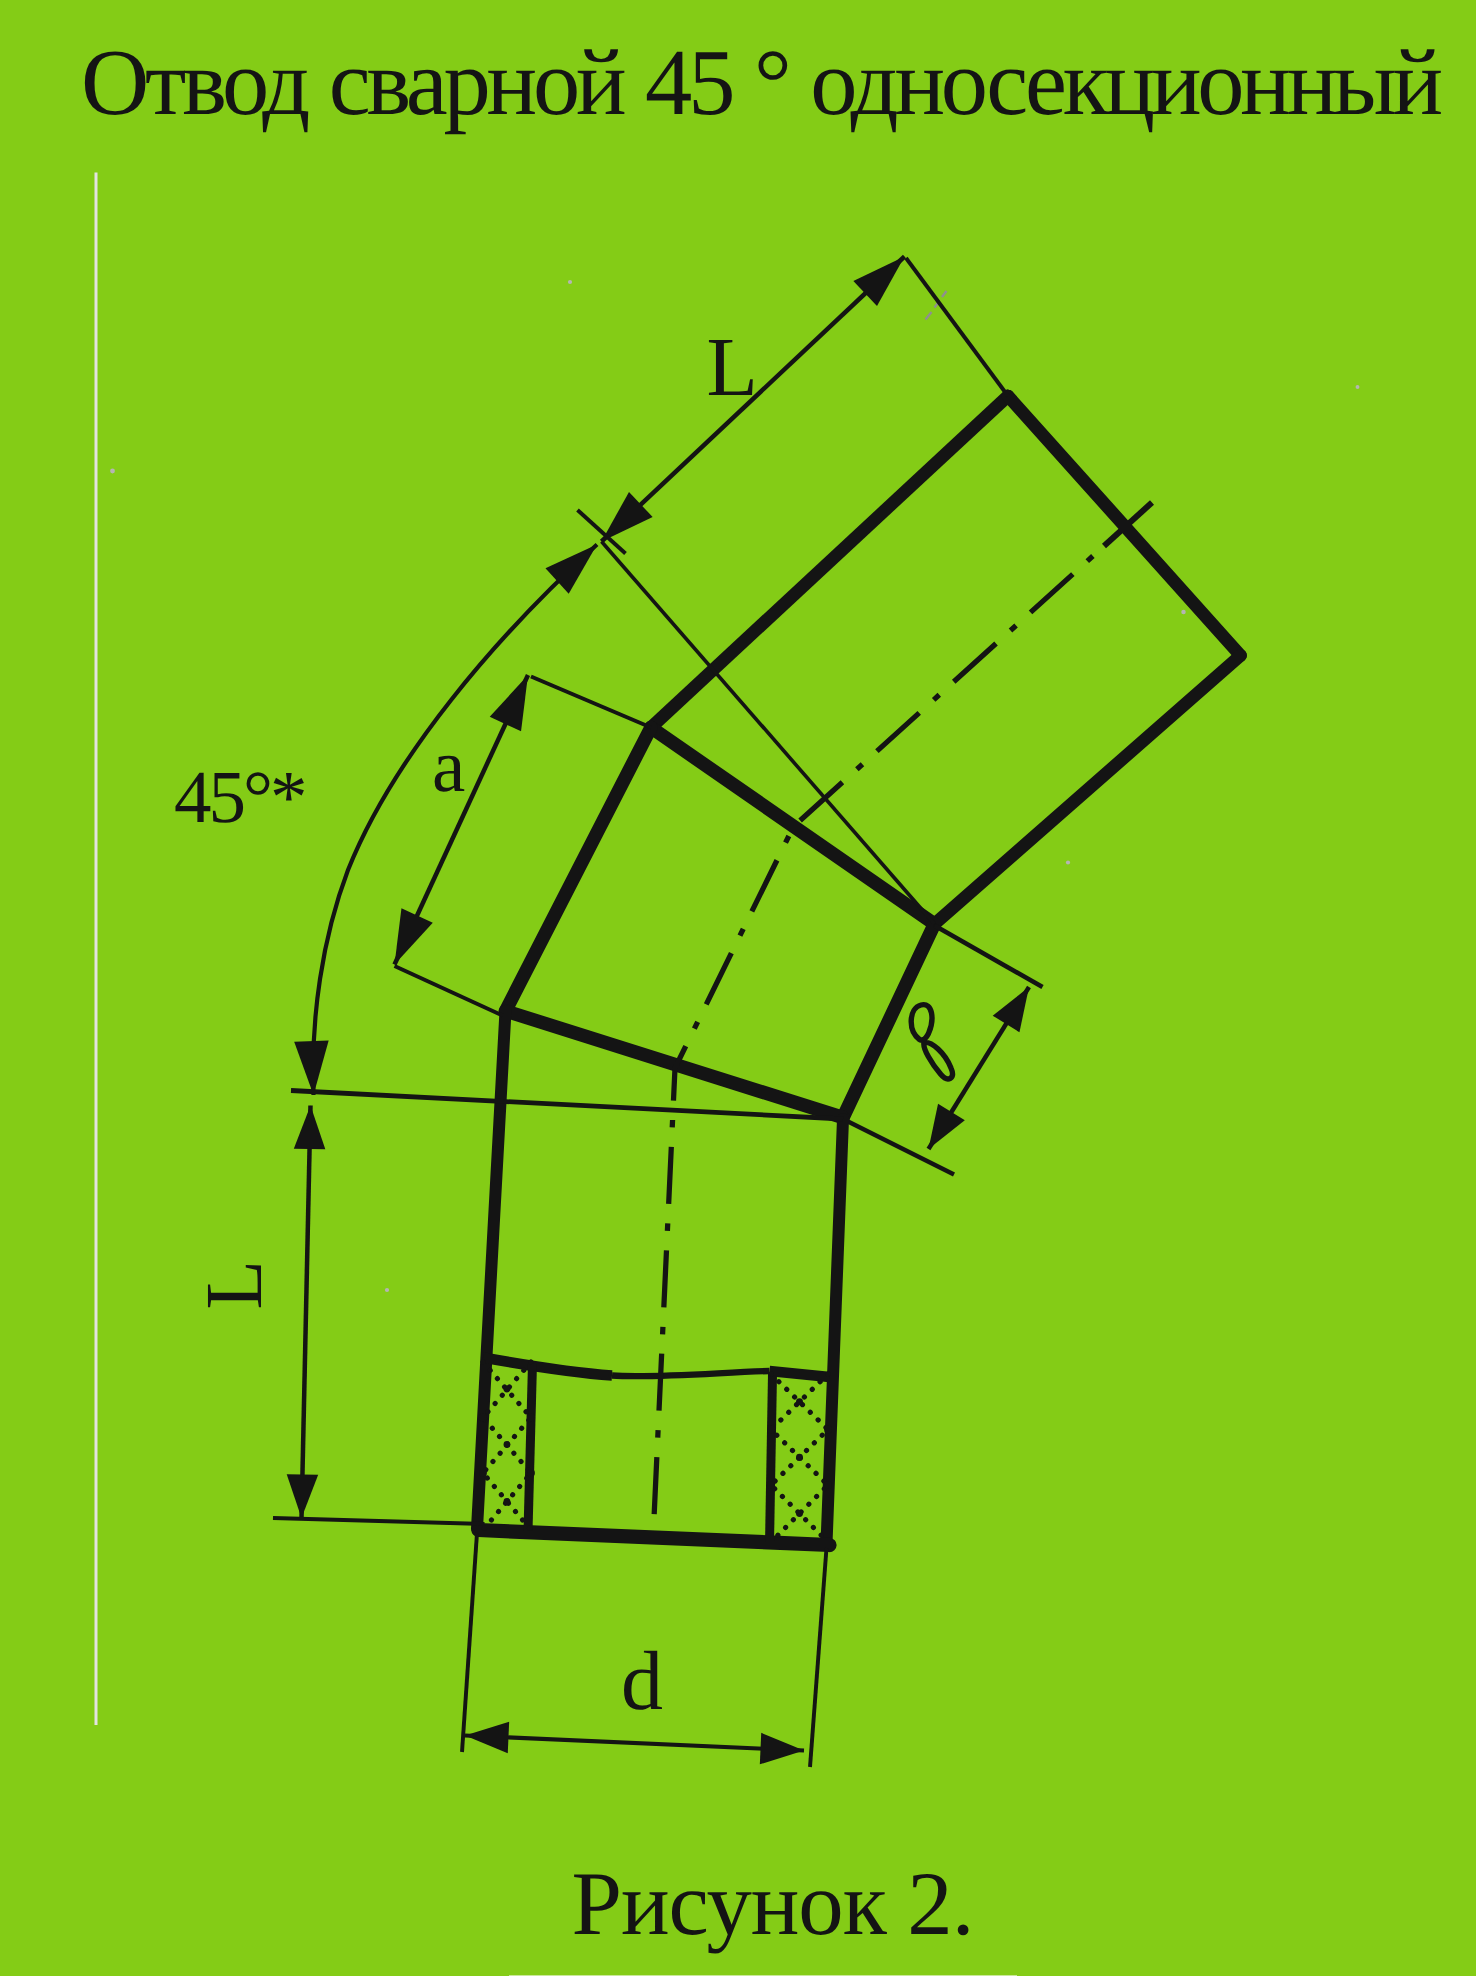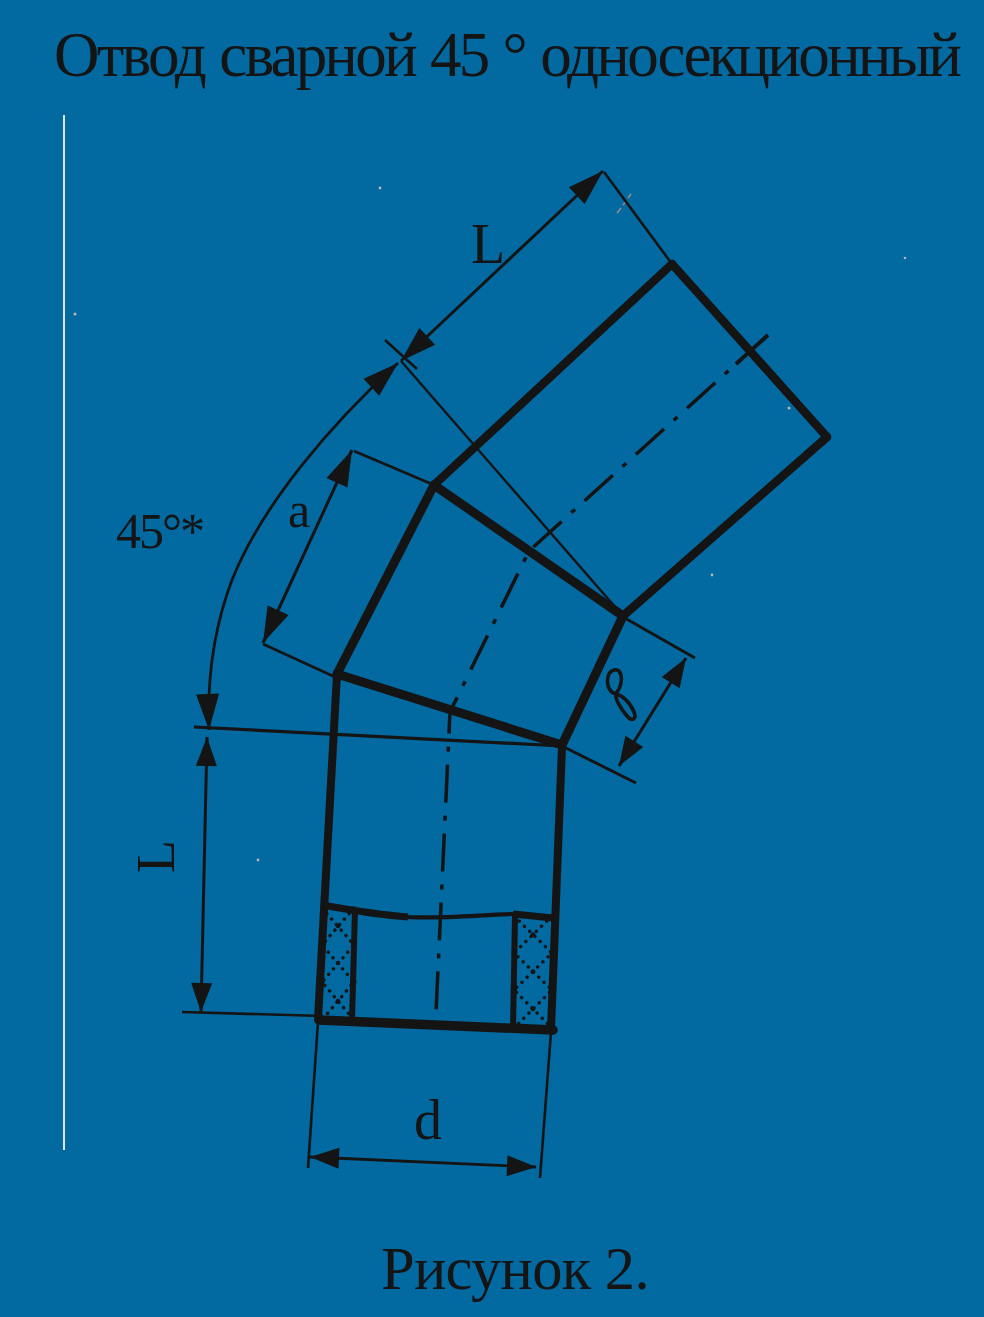--- a/index.html
+++ b/index.html
@@ -1,16 +1,16 @@
 <!DOCTYPE html>
 <html><head>
 <meta charset="utf-8">
 <style>
   html,body{margin:0;padding:0;background:#ffffff;}
-  #page{position:relative;width:984px;height:1317px;background:#0369a1;overflow:hidden;
+  #page{position:relative;width:984px;height:1317px;background:#84cc16;overflow:hidden;
         font-family:"Liberation Serif", serif;}
   svg{position:absolute;left:0;top:0;}
   text{fill:#141414;}
 </style>
 </head>
 <body>
 <div id="page">
 <svg width="984" height="1317" viewBox="0 0 984 1317">
 <defs>
   <marker id="ar" markerUnits="userSpaceOnUse" markerWidth="46" markerHeight="30" refX="42" refY="15" orient="auto">

